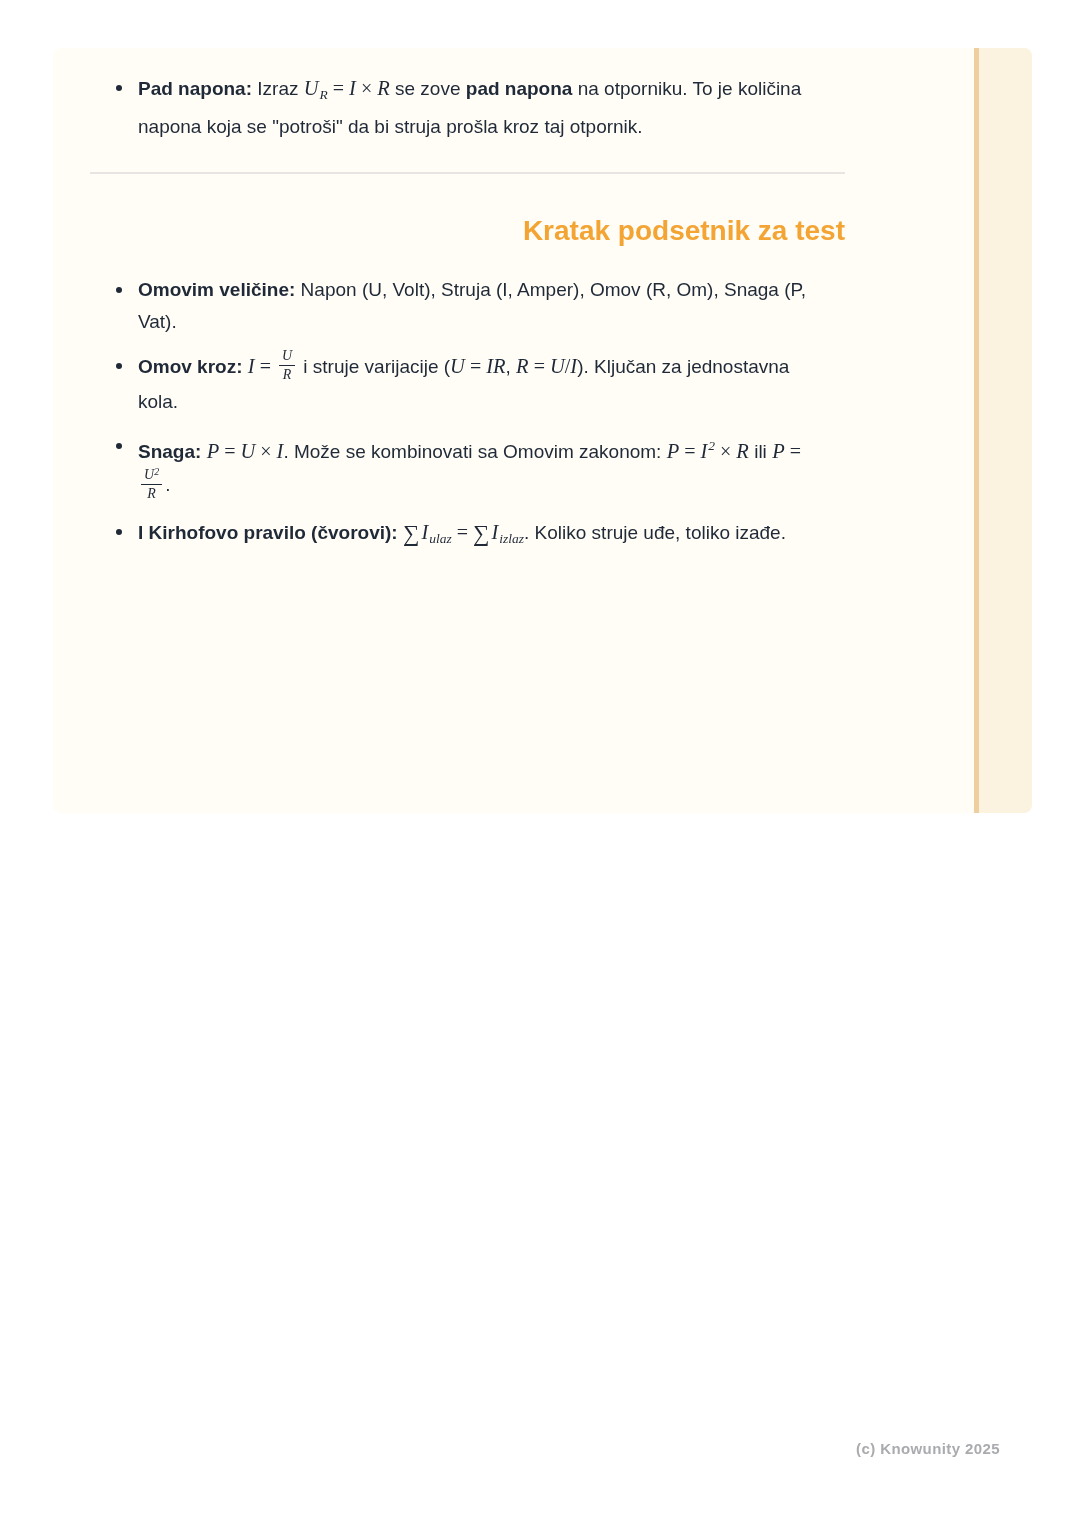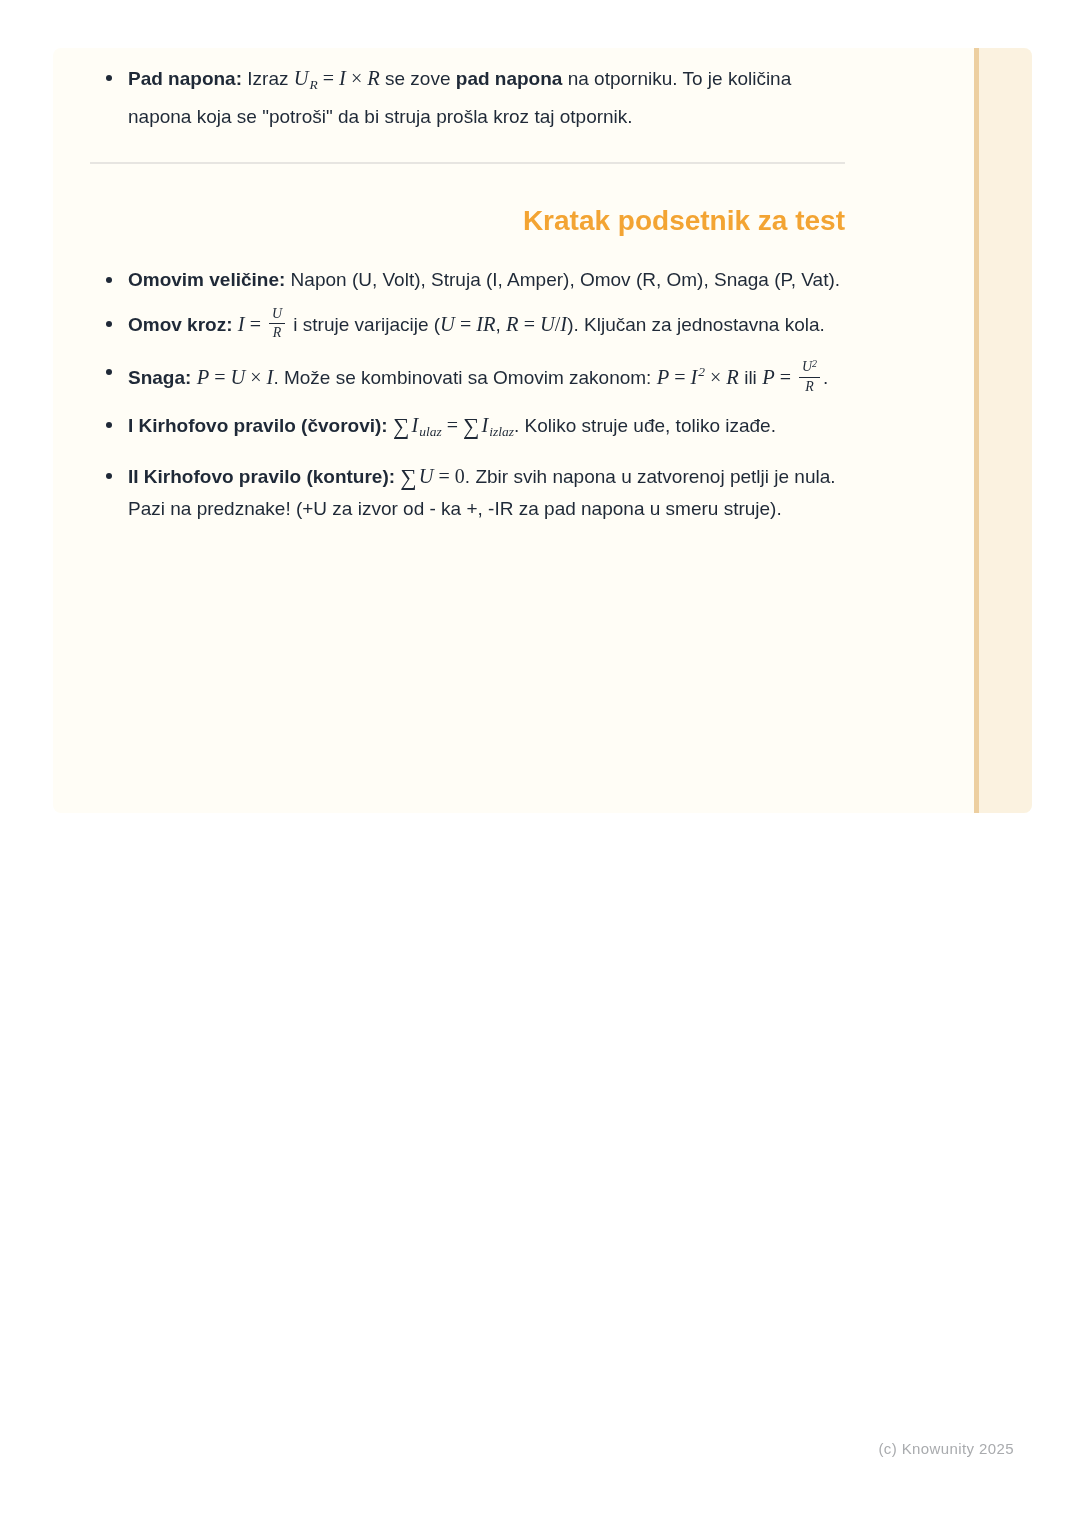--- a/index.html
+++ b/index.html
@@ -40,21 +40,21 @@
     box-sizing: content-box;
   }
   .content {
     position: absolute;
     left: 37px;
     top: 10px;
     width: 755px;
   }
   ul.nlist {
     list-style: none;
-    margin: 4px;
+    margin: 14px;
     padding: 0;
   }
   li.nitem {
     position: relative;
     padding-left: 34px;
     font-size: 19px;
     line-height: 32px;
     margin: 0 0 12px 0;
     color: var(--text, #1F2937);
   }
@@ -126,24 +126,25 @@
     color: var(--accent, #F3A433);
     font-size: 28px;
     line-height: 34px;
     font-weight: 700;
     margin: 40px 0 26px 0;
     text-align: right;
   }
   .footer {
     position: absolute;
     top: 1440px;
-    right: 66px;
+    right: 80px;
     font-size: 15px;
     letter-spacing: 0.4px;
     color: var(--footer-text, #A9ABAE);
+    font-weight: bold;
   }
 </style>
 </head>
 <body>
 
 <div class="page">
   <div class="card">
     <div class="accent"></div>
     <div class="content">
       <ul class="nlist">
@@ -155,18 +156,17 @@
           <li class="nitem"><span class="seg-b">Omovim veličine:</span><span> Napon (U, Volt), Struja (I, Amper), Omov (R, Om), Snaga (P, Vat).</span></li>
           <li class="nitem"><span class="seg-b">Omov kroz:</span><span> </span><span class="mi">I</span><span class="mo"> = </span><span class="frac">
               <span class="fnum">U</span>
               <span class="fden">R</span>
             </span><span> i struje varijacije (</span><span class="mi">U</span><span class="mo"> = </span><span class="mi">IR</span><span>, </span><span class="mi">R</span><span class="mo"> = </span><span class="mi">U</span><span class="mo">/</span><span class="mi">I</span><span>). Ključan za jednostavna kola.</span></li>
           <li class="nitem"><span class="seg-b">Snaga:</span><span> </span><span class="mi">P</span><span class="mo"> = </span><span class="mi">U</span><span class="mo"> × </span><span class="mi">I</span><span>. Može se kombinovati sa Omovim zakonom: </span><span class="mi">P</span><span class="mo"> = </span><span><span class="mi">I</span><span class="msup-s">2</span></span><span class="mo"> × </span><span class="mi">R</span><span> ili </span><span class="mi">P</span><span class="mo"> = </span><span class="frac">
               <span class="fnum">U<span class="fsup">2</span></span>
               <span class="fden">R</span>
             </span><span>.</span></li>
           <li class="nitem"><span class="seg-b">I Kirhofovo pravilo (čvorovi):</span><span> </span><span class="msum">∑</span><span><span class="mi">I</span><span class="msub-s">ulaz</span></span><span class="mo"> = </span><span class="msum">∑</span><span><span class="mi">I</span><span class="msub-s">izlaz</span></span><span>. Koliko struje uđe, toliko izađe.</span></li>
-          <li class="nitem"><span class="seg-b">II Kirhofovo pravilo (konture):</span><span> </span><span class="msum">∑</span><span class="mi">U</span><span class="mo"> = 0</span><span>. Zbir svih napona u zatvorenoj petlji je nula. Pazi na predznake! (+U za izvor od - ka +, -IR za pad napona u smeru struje).</span></li>
         </ul>
     </div>
   </div>
   <div class="footer">(c) Knowunity 2025</div>
 </div>
 
 </body></html>

